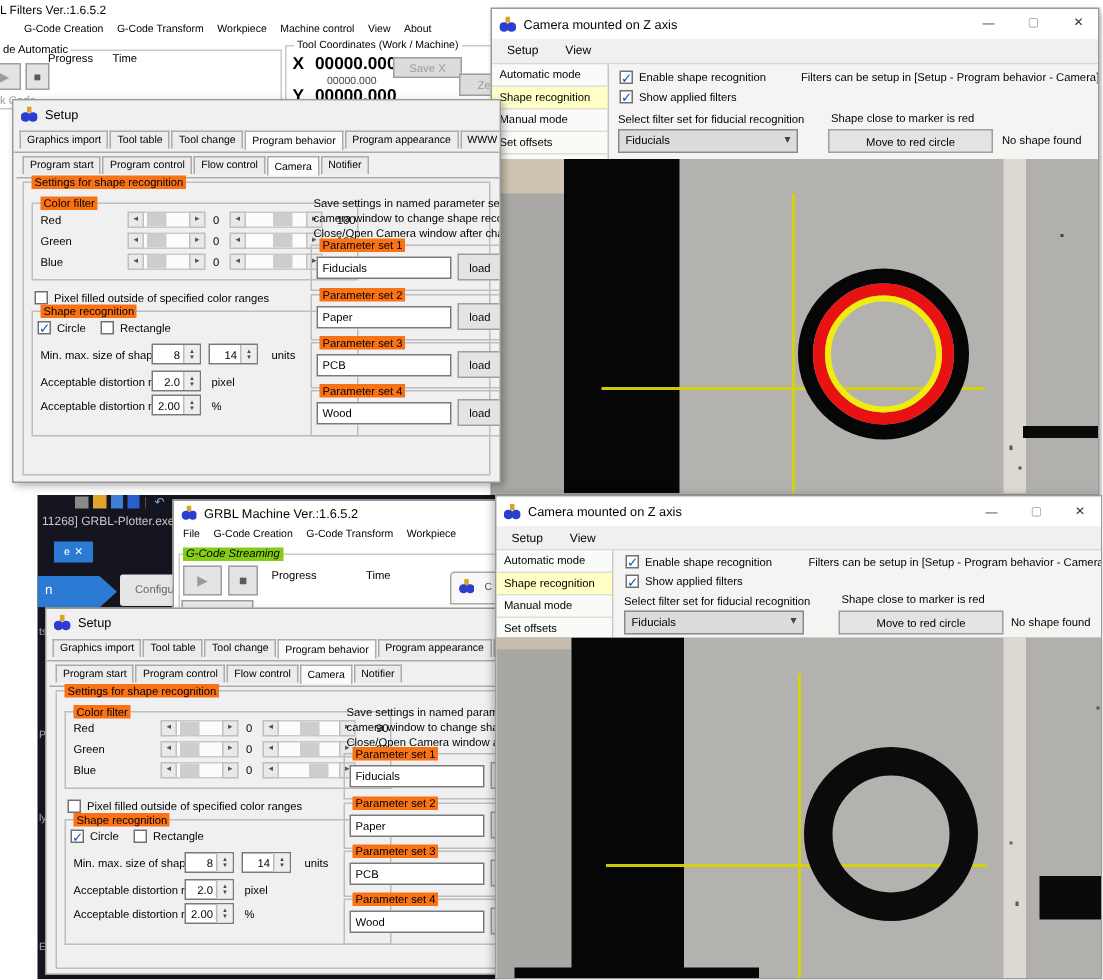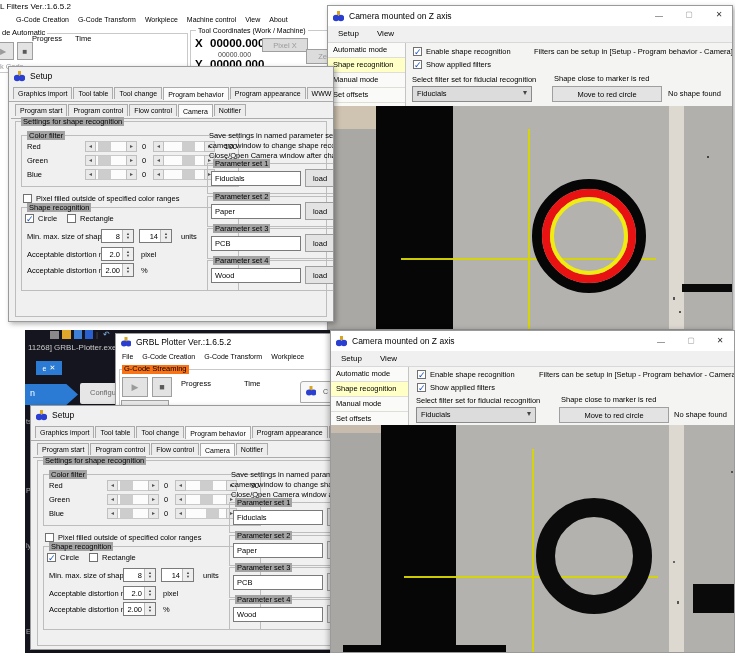--- a/index.html
+++ b/index.html
@@ -5,21 +5,21 @@
   html,body{margin:0;padding:0;background:#fff;}
   #canvas{position:relative;width:735px;height:653px;background:#ffffff;overflow:hidden;
           font-family:"Liberation Sans",sans-serif;color:#000;}
   .abs{position:absolute;}
   .t{font-size:7.5px;line-height:1.15;white-space:nowrap;}
   .t7{font-size:7px;line-height:1.15;white-space:nowrap;}
   .t8{font-size:8px;line-height:1.2;white-space:nowrap;}
   .win{position:absolute;background:#f0f0f0;border:1px solid #9a9a9a;box-shadow:2px 2px 5px rgba(0,0,0,.3);box-sizing:border-box;overflow:hidden;}
   .titlebar{position:absolute;left:0;right:0;top:0;background:#ffffff;display:flex;align-items:center;gap:5px;padding:0 5px;font-size:8.5px;}
   .gb{position:absolute;border:1px solid #bdbdbd;box-sizing:border-box;}
-  .gl{position:absolute;background:#a3a3a3;padding:0 2px;font-size:7.5px;white-space:nowrap;}
+  .gl{position:absolute;background:#f97316;padding:0 2px;font-size:7.5px;white-space:nowrap;}
   .tabs{position:absolute;display:flex;align-items:flex-end;font-size:7px;}
   .tab{padding:2px 4px 2px 4px;border:1px solid #ababab;border-bottom:none;background:#ececec;margin-right:1px;white-space:nowrap;}
   .tab.on{background:#fbfbfb;padding-top:3px;position:relative;top:1px;}
   .tabline{position:absolute;height:1px;background:#ababab;}
   .cb{position:absolute;width:9px;height:9px;background:#fff;border:1px solid #707070;font-size:9px;line-height:8px;text-align:center;color:#1b52c4;box-sizing:border-box;}
   .inputbox{position:absolute;background:#fff;border:1px solid #7a7a7a;font-size:7.5px;padding:2px 3px 0 3px;white-space:nowrap;overflow:hidden;box-sizing:border-box;}
   .btn{position:absolute;background:#e3e3e3;border:1px solid #9f9f9f;font-size:7.5px;display:flex;align-items:center;justify-content:center;white-space:nowrap;overflow:hidden;box-sizing:border-box;}
   .slider{position:absolute;height:11px;display:flex;box-sizing:border-box;}
   .sar{width:11px;background:#e9e9e9;border:1px solid #c0c0c0;font-size:6px;line-height:9px;text-align:center;color:#555;box-sizing:border-box;}
   .str{flex:1;background:#fcfcfc;border-top:1px solid #c9c9c9;border-bottom:1px solid #c9c9c9;position:relative;box-sizing:border-box;}
@@ -60,21 +60,21 @@
       <span style="color:#5a5a5a;font-size:8px;">■</span>
     </div>
   <div class="abs t" style="left:32px;top:35px;">Progress</div>
   <div class="abs t" style="left:75px;top:35px;">Time</div>
   <div class="abs t" style="left:0;top:63px;color:#9d9d9d;">k Code</div>
 
   <div class="gb" style="left:190px;top:30px;width:146px;height:38px;border-color:#c9c9c9;"></div>
   <div class="abs t7" style="left:196px;top:27px;background:#fff;padding:0 2px;">Tool Coordinates (Work / Machine)</div>
   <div class="abs" style="left:195px;top:37px;font-size:11.5px;font-weight:bold;">X</div>
   <div class="abs" style="left:210px;top:37px;font-size:11.5px;font-weight:bold;">00000.000</div>
-  <div class="btn" style="left:262px;top:38px;width:46px;height:14px;color:#9b9b9b;background:#dcdcdc;">Pixel X</div>
+  <div class="btn" style="left:262px;top:38px;width:46px;height:14px;color:#9b9b9b;background:#dcdcdc;">Save X</div>
   <div class="abs t7" style="left:218px;top:51px;color:#444;">00000.000</div>
   <div class="btn" style="left:306px;top:49px;width:40px;height:15px;color:#9b9b9b;background:#dcdcdc;">Zero</div>
   <div class="abs" style="left:195px;top:58px;font-size:11.5px;font-weight:bold;">Y</div>
   <div class="abs" style="left:210px;top:58px;font-size:11.5px;font-weight:bold;">00000.000</div>
 
   <div class="win" style="left:327px;top:5px;width:406px;height:325px;">
     <div class="titlebar" style="height:20px;">
       <svg width="11" height="11">
           <rect x="4" y="0" width="3" height="4" fill="#d8a520"></rect>
           <circle cx="3" cy="7" r="3.2" fill="#2a3fd0"></circle>
@@ -302,30 +302,30 @@
     <span class="t" style="position:absolute;left:10px;top:6px;color:#666;">Configuration</span>
   </div>
 
   <div class="win" style="left:115px;top:333px;width:221px;height:92px;background:#fff;">
     <div class="titlebar" style="height:16px;">
       <svg width="10" height="10">
           <rect x="3.5" y="0" width="3" height="4" fill="#d8a520"></rect>
           <circle cx="3" cy="6.5" r="3" fill="#2a3fd0"></circle>
           <circle cx="7.5" cy="6.5" r="3" fill="#2a3fd0"></circle>
         </svg>
-      <span>GRBL Plotter Ver.:1.6.5.2</span>
+      <span>GRBL Machine Ver.:1.6.5.2</span>
     </div>
     <div class="abs" style="left:6px;top:19px;display:flex;">
       <span class="mi">File</span>
       <span class="mi">G-Code Creation</span>
       <span class="mi">G-Code Transform</span>
       <span class="mi">Workpiece</span>
     </div>
     <div class="gb" style="left:3px;top:35px;width:215px;height:54px;border-color:#c9c9c9;"></div>
-    <div class="abs t" style="left:6px;top:31px;background:#f97316;padding:0 2px;">G-Code Streaming</div>
+    <div class="abs t" style="left:6px;top:31px;background:#84cc16;padding:0 2px;font-style:italic;">G-Code Streaming</div>
     <div class="btn" style="left:6px;top:43px;width:26px;height:20px;">
         <span style="color:#9a9a9a;font-size:9px;">▶</span>
       </div>
     <div class="btn" style="left:36px;top:43px;width:20px;height:20px;">
         <span style="color:#5a5a5a;font-size:9px;">■</span>
       </div>
     <div class="abs t" style="left:65px;top:46px;">Progress</div>
     <div class="abs t" style="left:128px;top:46px;">Time</div>
     <div class="btn" style="left:5px;top:66px;width:48px;height:16px;color:#a8a8a8;background:#e8e8e8;">Check Code</div>
   </div>

